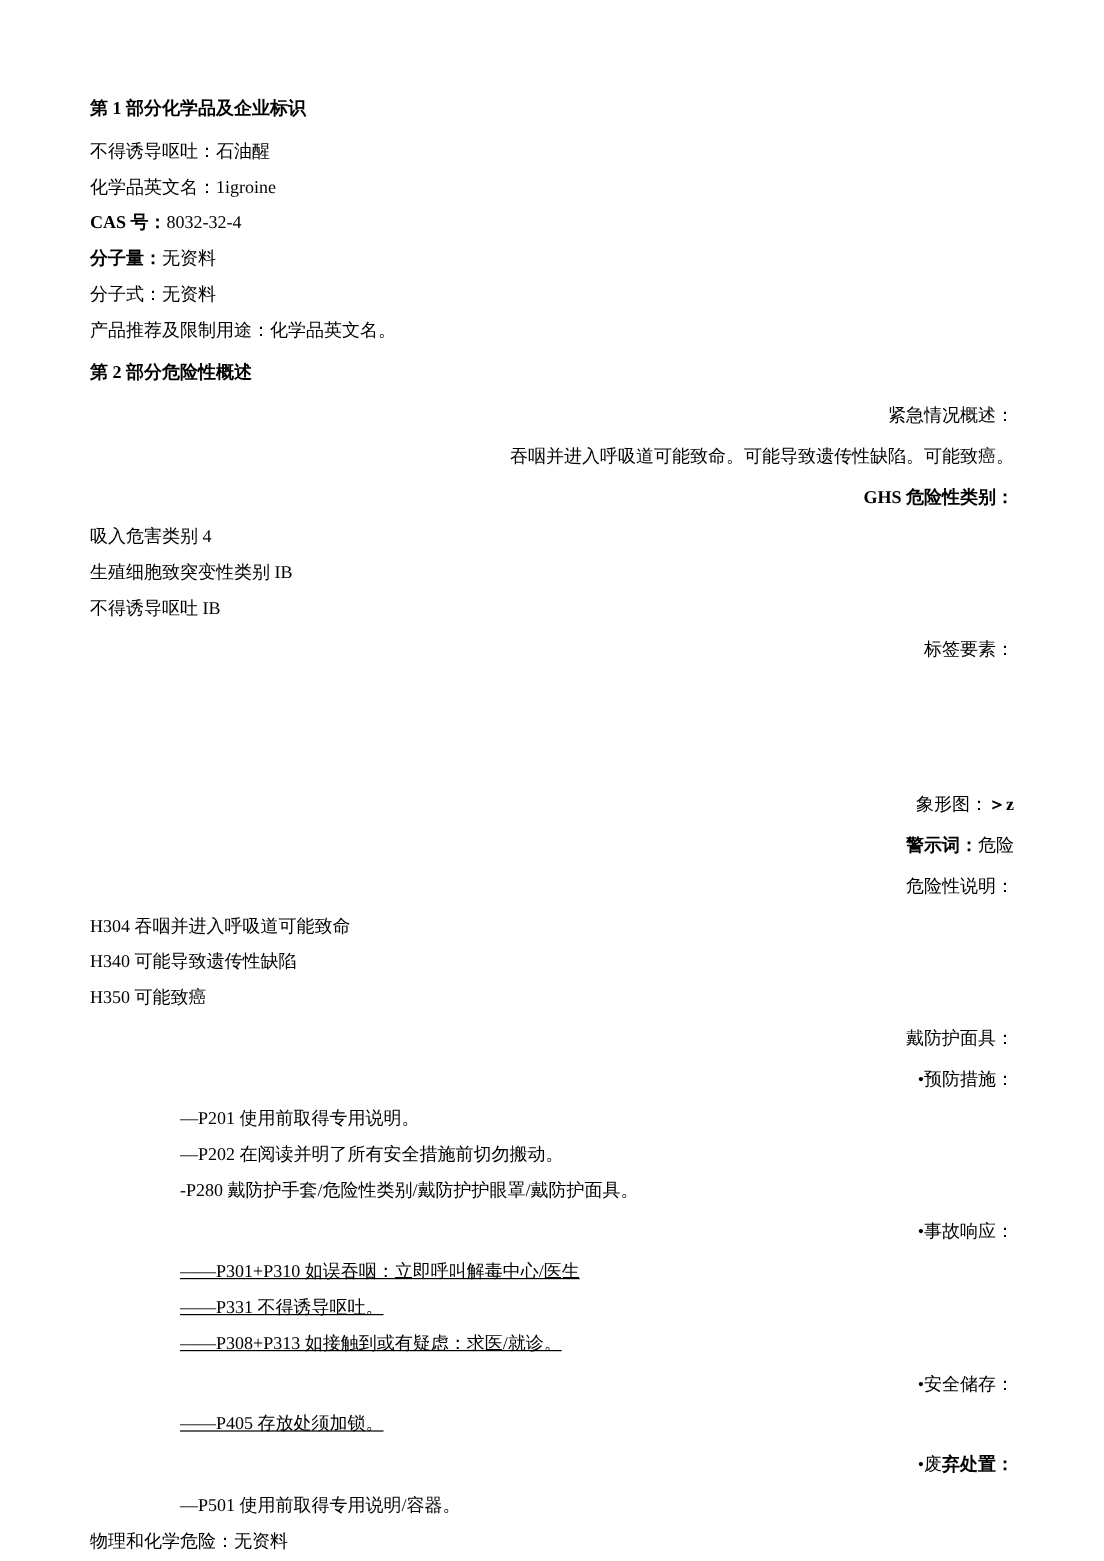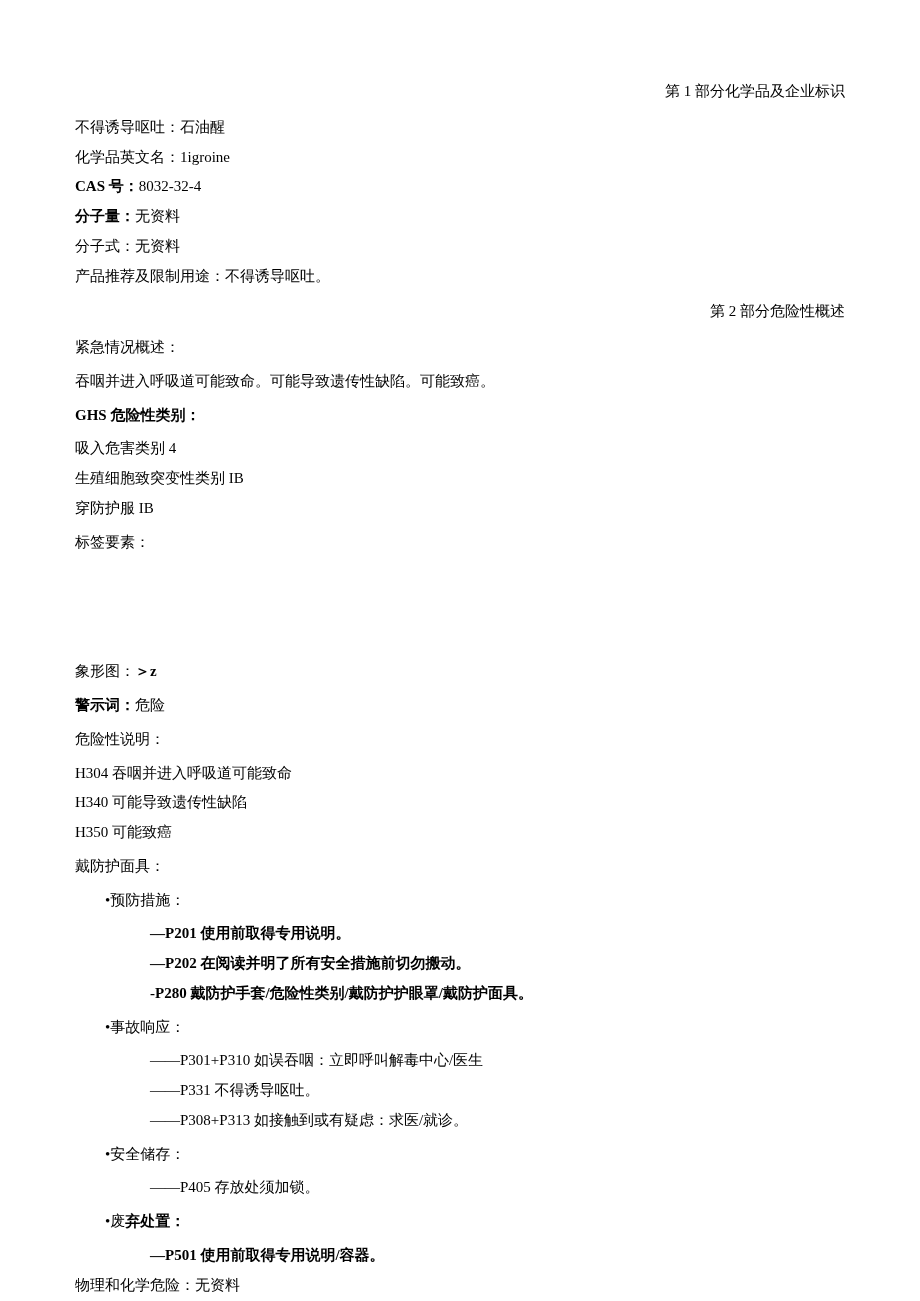--- a/index.html
+++ b/index.html
@@ -7,44 +7,45 @@
       font-size: 15px;
       line-height: 1.85;
       color: #000;
       background: #fff;
       margin: 0;
       padding: 70px 75px;
       width: 920px;
       box-sizing: border-box;
     }
     .section-header {
-      text-align: right;
-      font-weight: normal;
+      text-align: left;
+      font-weight: bold;
       margin: 8px 0;
     }
     .line {
       margin: 2px 0;
     }
     .bold {
       font-weight: bold;
       font-family: Liberation Serif, serif;
     }
     .para-spacing {
       margin-top: 6px;
       margin-bottom: 6px;
+      text-align: right;
     }
     .indent-1 {
       padding-left: 30px;
     }
     .indent-2 {
       padding-left: 75px;
-      font-weight: bold;
     }
     .indent-3 {
       padding-left: 75px;
+      text-decoration: underline;
     }
   </style>
 </head>
 <body>
 
 <div class="section-header">第 1 部分化学品及企业标识</div>
 
 <div class="line">
   <span>不得诱导呕吐：</span><span>石油醒</span>
 </div>
@@ -59,32 +60,32 @@
 
 <div class="line">
   <span class="bold">分子量：</span><span>无资料</span>
 </div>
 
 <div class="line">
   <span>分子式：</span><span>无资料</span>
 </div>
 
 <div class="line">
-  <span>产品推荐及限制用途：</span><span>不得诱导呕吐。</span>
+  <span>产品推荐及限制用途：</span><span>化学品英文名。</span>
 </div>
 
 <div class="section-header">第 2 部分危险性概述</div>
 
 <div class="line para-spacing">紧急情况概述：</div>
 <div class="line para-spacing">吞咽并进入呼吸道可能致命。可能导致遗传性缺陷。可能致癌。</div>
 
 <div class="line bold para-spacing">GHS 危险性类别：</div>
 <div class="line">吸入危害类别 4</div>
 <div class="line">生殖细胞致突变性类别 IB</div>
-<div class="line">穿防护服 IB</div>
+<div class="line">不得诱导呕吐 IB</div>
 
 <div class="line para-spacing">标签要素：</div>
 
 <div style="height:90px;"></div>
 
 <div class="line para-spacing">
   <span>象形图：</span><span class="bold">＞z</span>
 </div>
 
 <div class="line para-spacing">

